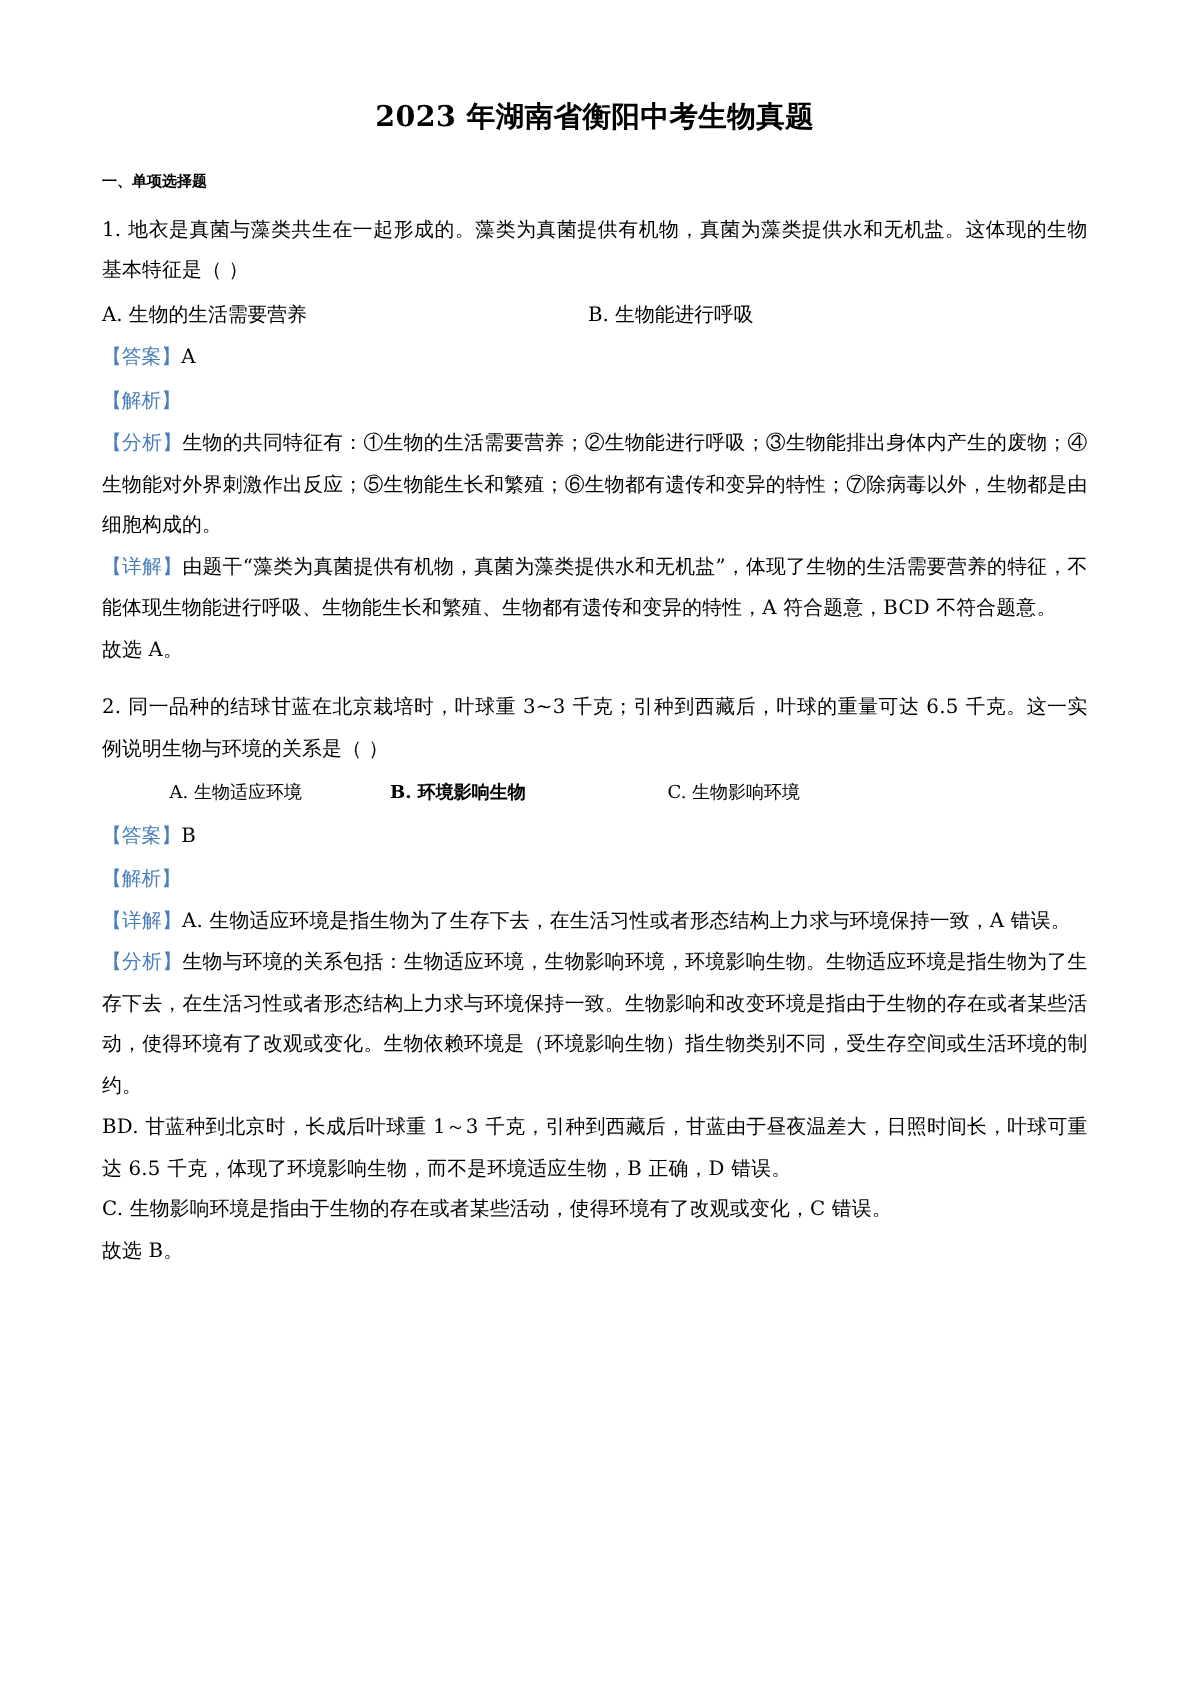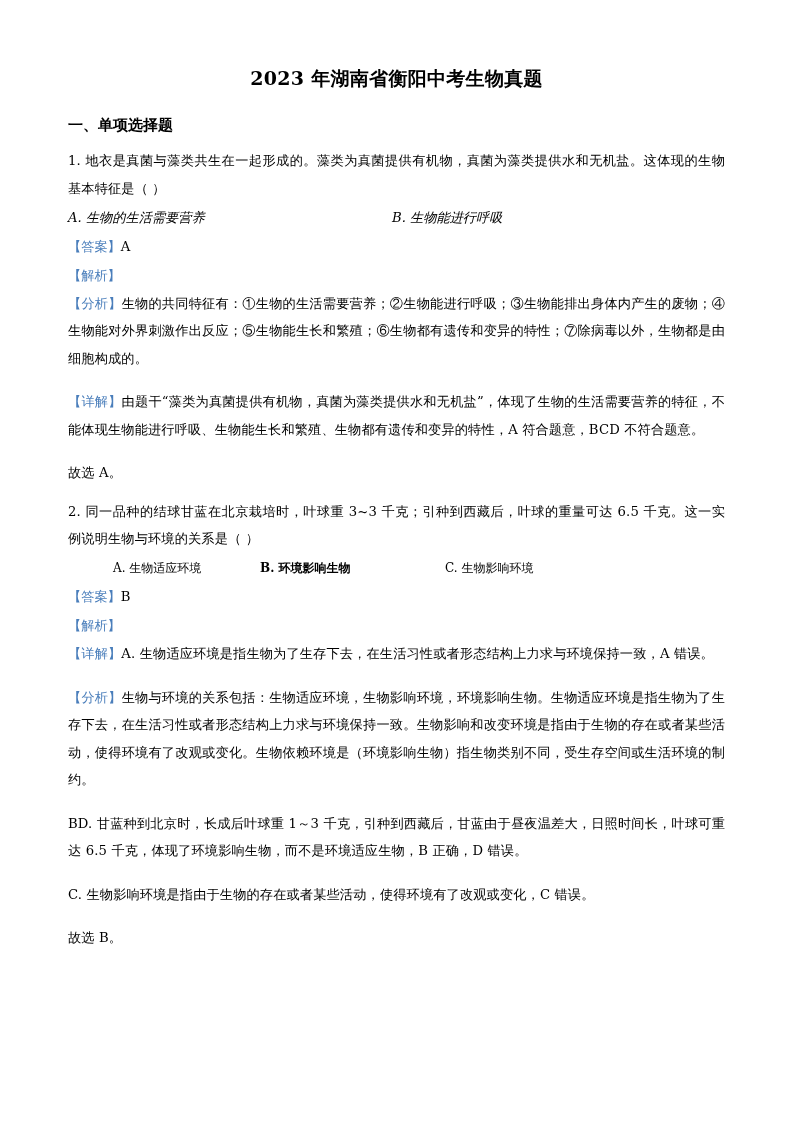--- a/index.html
+++ b/index.html
@@ -31,52 +31,51 @@
     text-align: center;
     font-size: 19px;
     font-weight: bold;
     letter-spacing: 0.3px;
     line-height: 1.3;
     font-family: "DejaVu Serif", "Liberation Serif", serif;
   }
 
   .section-head {
     margin: 23px 0 0 0;
-    font-size: 15px;
+    font-size: 10px;
     font-weight: bold;
     line-height: 1.5;
   }
 
   .q-block {
     margin-top: 11px;
   }
 
   .para {
     margin: 0;
     font-size: 13.2px;
     line-height: 27.5px;
     text-align: justify;
     text-justify: inter-ideograph;
     letter-spacing: 0.15px;
   }
 
   .para + .para {
-    margin-top: 16px;
+    margin-top: 0;
   }
 
   .stem {
     margin-bottom: 2px;
   }
 
   
   .opts-2col {
     display: flex;
     width: 100%;
     margin-top: 1px;
-    font-style: italic;
   }
   .opts-2col .col {
     font-size: 13.2px;
     line-height: 27.5px;
   }
   .opts-2col .col-a { width: 324px; flex: 0 0 324px; }
   .opts-2col .col-b { flex: 1 1 auto; }
 
   
   .opts-4col {

